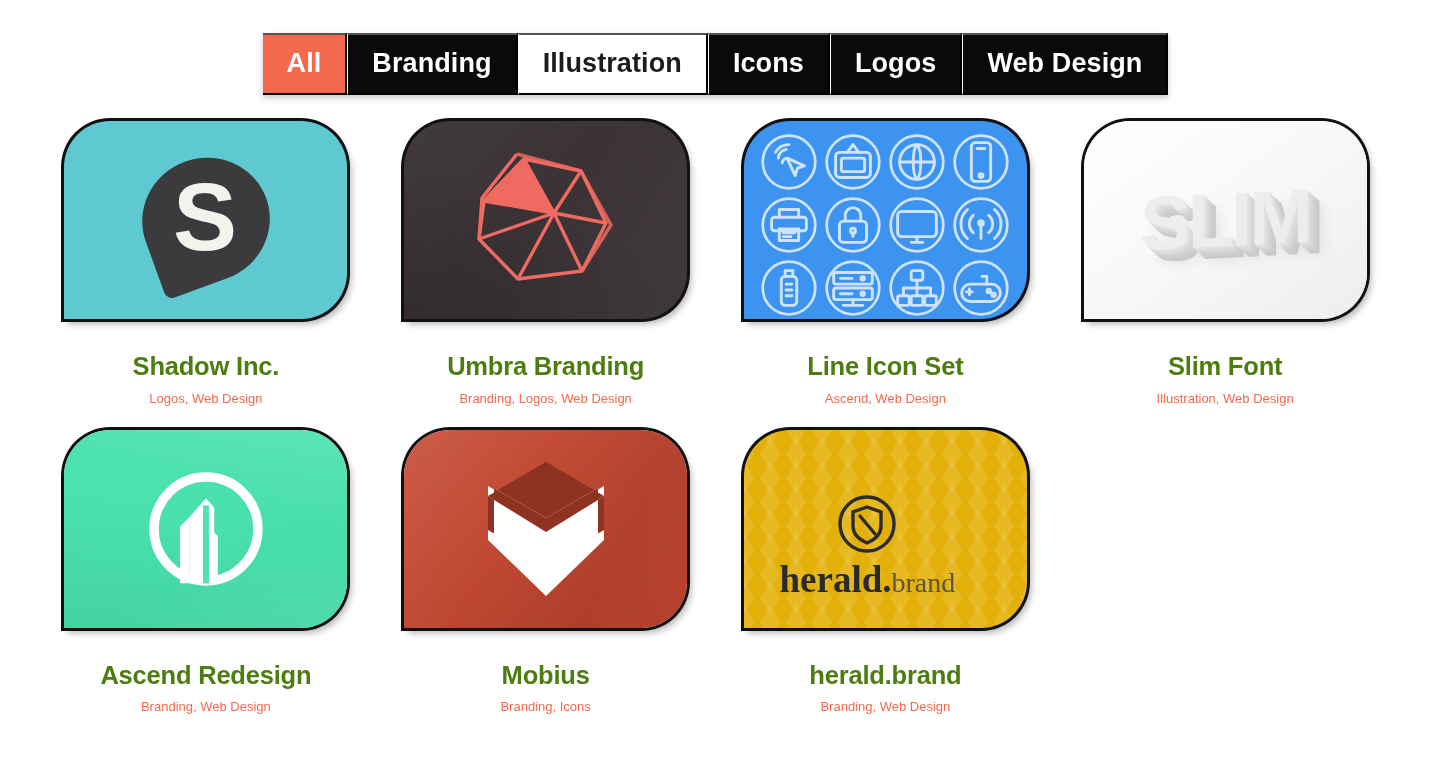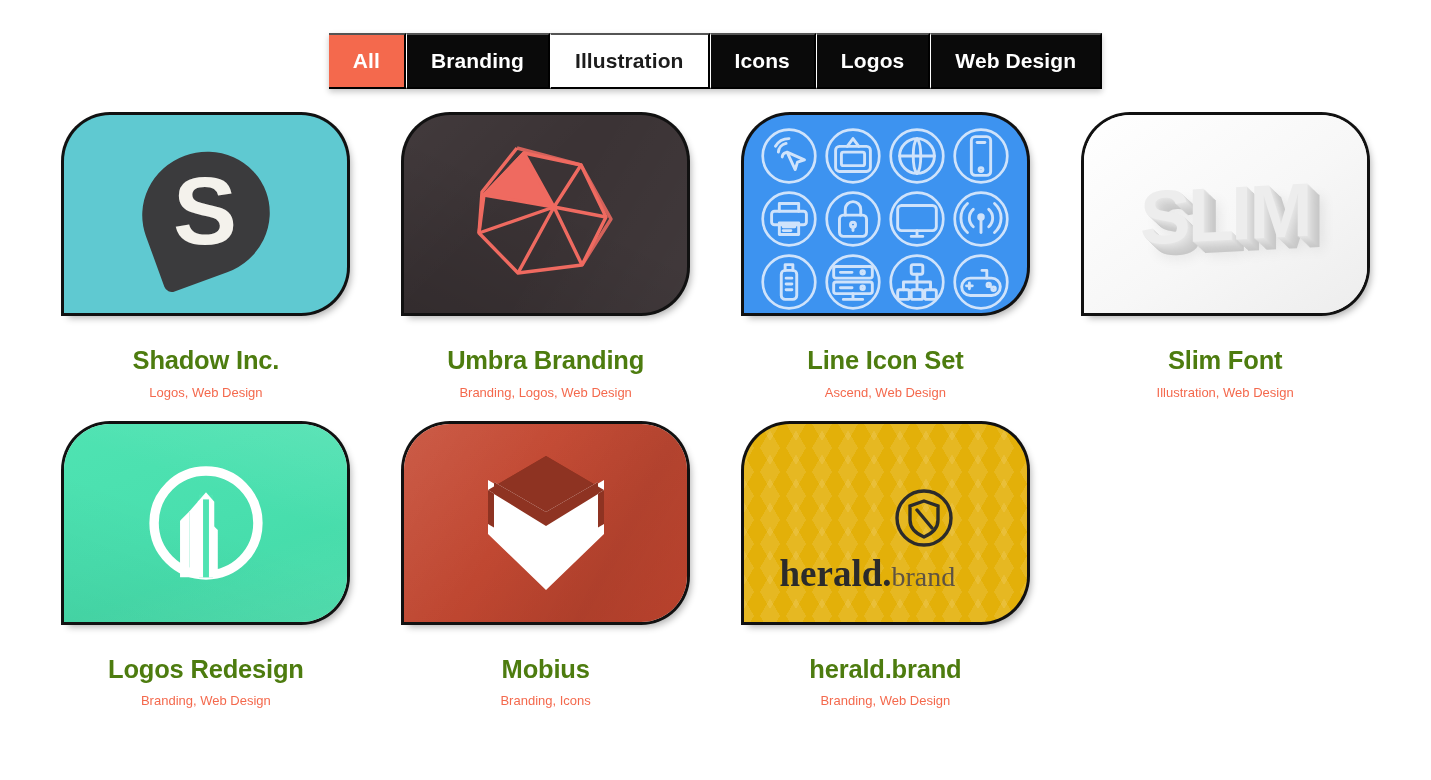--- a/index.html
+++ b/index.html
@@ -20,21 +20,21 @@
     justify-content: center;
   }
   #filter-bar {
     display: flex;
     background: #000000;
     box-shadow: 0 3px 6px rgba(0,0,0,0.22);
   }
   .filter-tab {
     background: #0a0a0a;
     color: #ffffff;
-    font-size: 21px;
+    font-size: 27px;
     font-weight: bold;
     letter-spacing: 0.1px;
     line-height: 1;
     padding: 15px 24px 16px 24px;
     border-left: 1px solid #ffffff;
     cursor: pointer;
     white-space: nowrap;
     user-select: none;
   }
   .filter-tab:first-child { border-left: none; }
@@ -208,21 +208,21 @@
     position: absolute; inset: 0;
     background-image:
       linear-gradient(60deg, rgba(255,255,255,0.10) 25%, transparent 25.5%, transparent 75%, rgba(255,255,255,0.10) 75.5%),
       linear-gradient(-60deg, rgba(255,255,255,0.10) 25%, transparent 25.5%, transparent 75%, rgba(255,255,255,0.10) 75.5%);
     background-size: 26px 24px;
   }
   .bg-herald .herald-lockup {
     position: relative;
     display: flex;
     flex-direction: column;
-    align-items: flex-end;
+    align-items: center;
     margin-left: -36px;
     margin-top: 34px;
   }
   .bg-herald .wordmark {
     display: flex;
     align-items: baseline;
     margin-top: 6px;
   }
   .bg-herald .wm-dark {
     font-family: "Liberation Serif", serif;
@@ -415,21 +415,21 @@
       <path d="M36 96V40l8-9 8 9v56z" fill="#ffffff"></path>
       <path d="M36 96V40l-8 8v48z" fill="#ffffff"></path>
       <path d="M52 96V48l8 8v40z" fill="#ffffff"></path>
       <rect x="46" y="30" width="8" height="66" fill="#ffffff"></rect>
       <rect x="44" y="26" width="12" height="70" fill="#4fe3b2"></rect>
       <path d="M50 24l7 8v64h-14V32z" fill="#ffffff"></path>
       <rect x="47.5" y="30" width="5" height="66" fill="#4fe3b2"></rect>
     </svg>
         </div>
      </div>
-     <h3 class="card-title">Logos Redesign</h3>
+     <h3 class="card-title">Ascend Redesign</h3>
      <p class="card-tags">Branding, Web Design</p>
     </article>
     <article class="project-card">
       <div class="thumb bg-mobius">
        <div class="sheen"></div>
     <div class="thumb-inner">
           <svg width="140" height="150" viewBox="0 0 140 150">
       <path d="M70 8 L128 42 L128 78 L70 44 L12 78 L12 42 Z" fill="#8e3322"></path>
       <path d="M70 66 L128 32 L128 86 L70 142 L12 86 L12 32 Z" fill="#ffffff"></path>
       <path d="M70 8 L128 42 L70 76 L12 42 Z" fill="#8e3322"></path>

